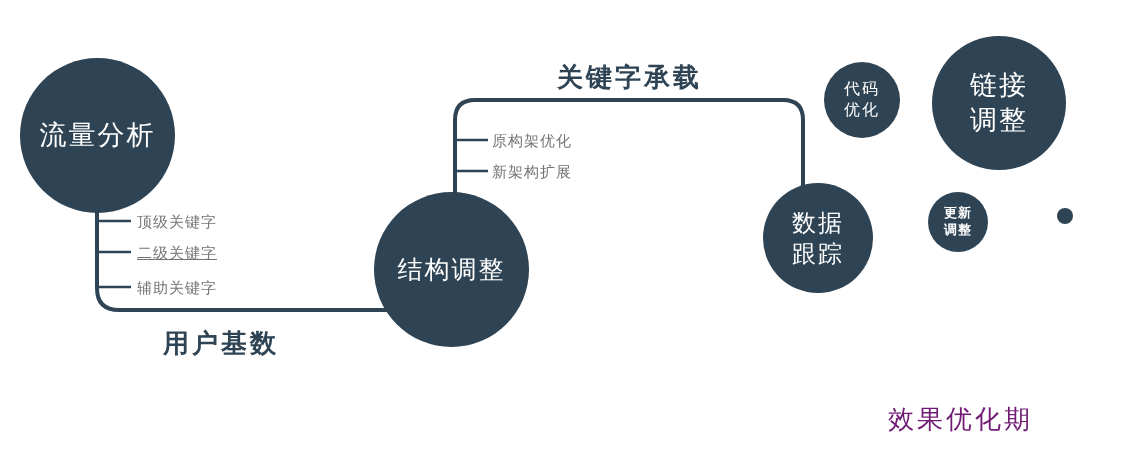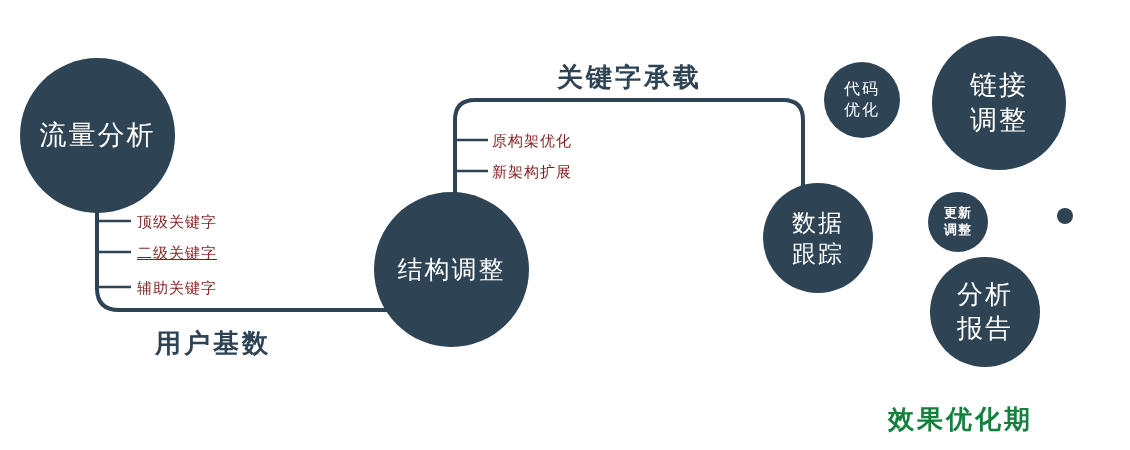--- a/index.html
+++ b/index.html
@@ -45,35 +45,35 @@
   .node-dot       { left: 1057px; top: 208px; width: 16px; height: 16px; }
   .node-report    { left: 930px; top: 257px; width: 110px; height: 110px; font-size: 26px; }
   .edge-label {
     position: absolute;
     color: #2e4353;
     font-weight: 600;
     letter-spacing: 3px;
     font-size: 26px;
     white-space: nowrap;
   }
-  .edge-label-user    { left: 155px; top: 326px; text-align: right; }
+  .edge-label-user    { left: 163px; top: 326px; text-align: right; }
   .edge-label-keyword { left: 528px; top: 60px; margin-left: 29px; }
   .stage-label {
     position: absolute;
     left: 888px;
     top: 402px;
-    color: #15803d;
-    font-weight: 700;
+    color: #701a75;
+    font-weight: 400;
     letter-spacing: 3px;
     font-size: 26px;
     white-space: nowrap;
   }
   .branch-label {
     position: absolute;
-    color: #7f1d1d;
+    color: #737373;
     font-size: 15px;
     letter-spacing: 1px;
     white-space: nowrap;
   }
   .bl-t1 { left: 137px; top: 213px; }
   .bl-t2 { left: 137px; top: 244px; text-decoration: underline; }
   .bl-t3 { left: 137px; top: 279px; }
   .bl-s1 { left: 492px; top: 132px; }
   .bl-s2 { left: 492px; top: 163px; }
 </style>
@@ -119,24 +119,20 @@
     <span>调整</span>
   </div>
 
   <div class="node node-update">
     <span>更新</span>
     <span>调整</span>
   </div>
 
   <div class="node node-dot"></div>
 
-  <div class="node node-report">
-    <span>分析</span>
-    <span>报告</span>
-  </div>
 
   <div class="edge-label edge-label-user">用户基数</div>
   <div class="edge-label edge-label-keyword">关键字承载</div>
   <div class="stage-label">效果优化期</div>
 
   <div class="branch-label bl-t1">顶级关键字</div>
   <div class="branch-label bl-t2">二级关键字</div>
   <div class="branch-label bl-t3">辅助关键字</div>
   <div class="branch-label bl-s1">原构架优化</div>
   <div class="branch-label bl-s2">新架构扩展</div>

